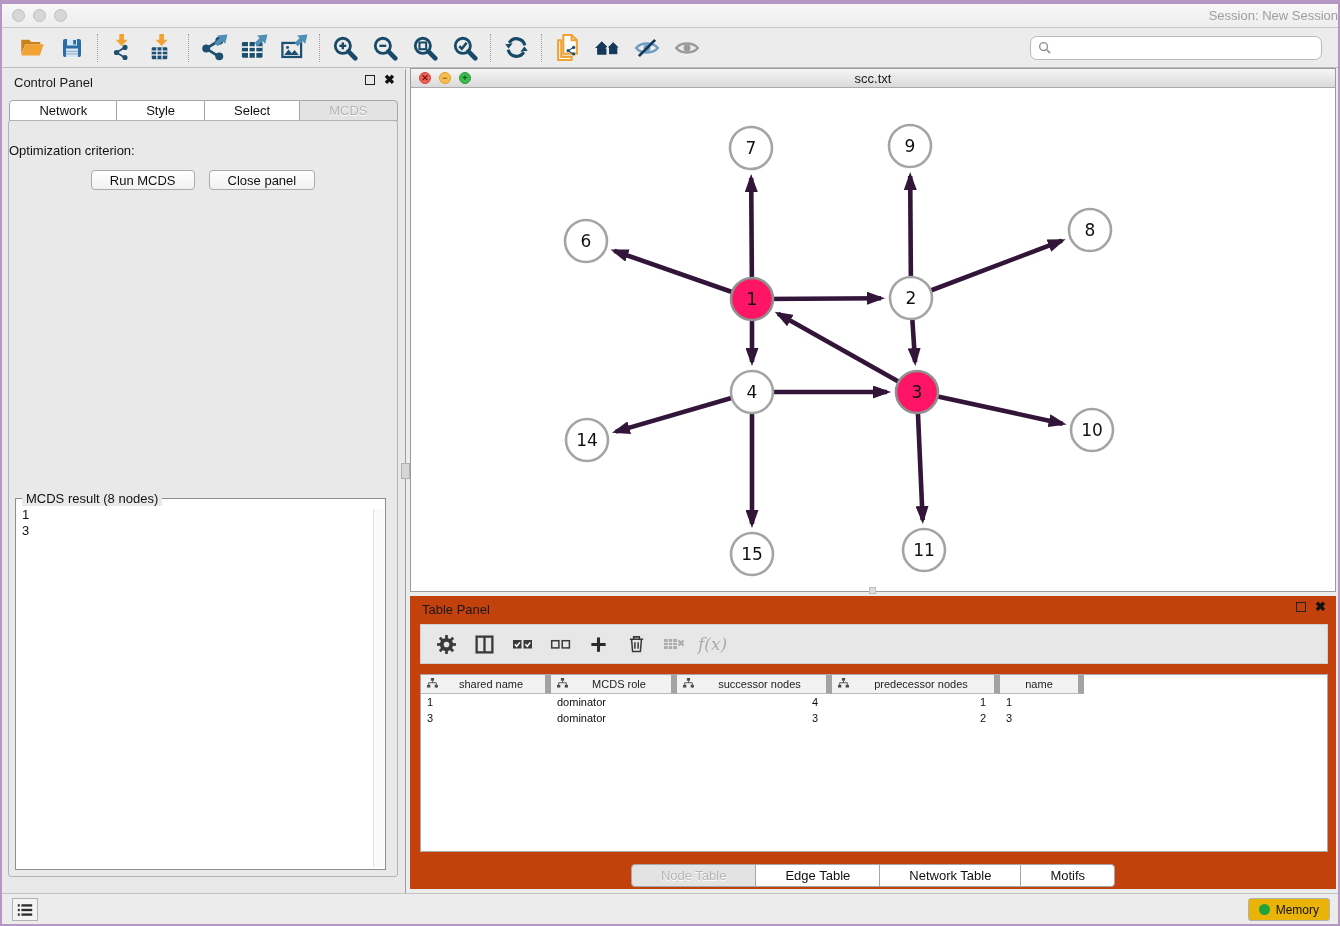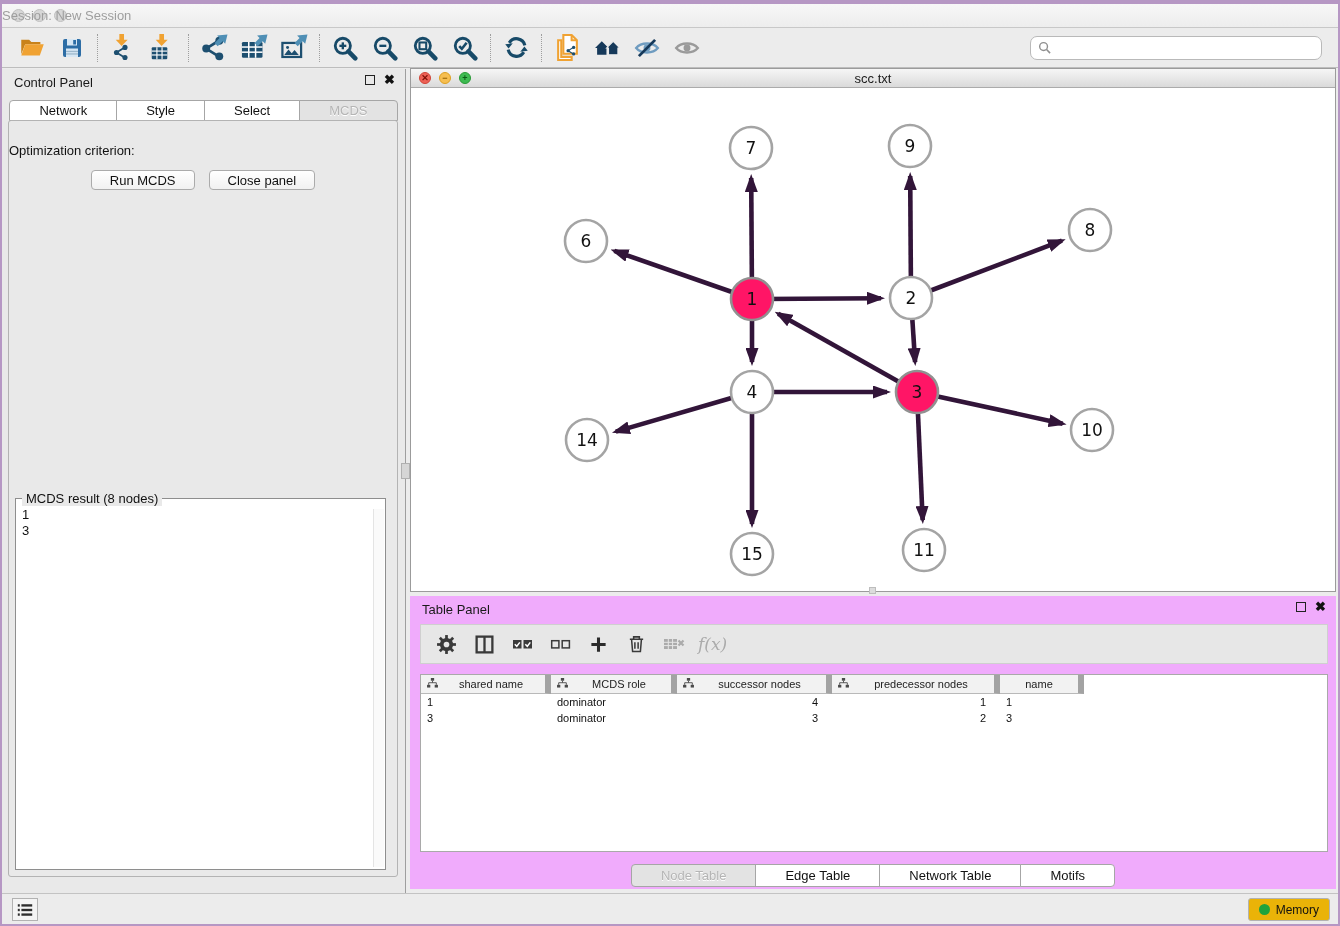--- a/index.html
+++ b/index.html
@@ -7,21 +7,21 @@
   body { font-family:"Liberation Sans", sans-serif; }
   #page { position:relative; width:1340px; height:926px; background:#b697c4; overflow:hidden; }
   #chrome { position:absolute; left:2px; right:2px; top:4px; bottom:2px; background:#ececec; }
 
   
   .titlebar { position:absolute; left:0; right:0; top:0; height:24px;
     background:linear-gradient(#f7f7f7,#ededed); border-bottom:1px solid #c8c8c8; }
   .tl-group { position:absolute; left:10px; top:5px; display:flex; gap:8px; }
   .tl { width:13px; height:13px; border-radius:50%; background:#d7d7d7; border:1px solid #c0c0c0; }
   .win-title { position:absolute; left:0; right:0; top:0; height:24px; line-height:24px;
-    text-align:left; font-size:13px; color:#9e9e9e; }
+    text-align:right; font-size:13px; color:#9e9e9e; }
 
   
   .toolbar { position:absolute; left:0; right:0; top:24px; height:40px; background:#ececec;
     border-bottom:1px solid #bdbdbd; display:flex; align-items:center; padding:0 10px; }
   .tb-btn { width:40px; height:32px; display:flex; align-items:center; justify-content:center; cursor:pointer; }
   .tb-sep { width:0; height:28px; border-left:1px dotted #9e9e9e; margin:0 5px; }
   .search-wrap { margin-left:auto; margin-right:6px; width:292px; height:24px; background:#fff;
     border:1px solid #b9b9b9; border-radius:7px; display:flex; align-items:center; padding:0 7px; }
   .search-wrap input { border:none; outline:none; flex:1; font-size:12px; margin-left:5px;
     font-family:"Liberation Sans",sans-serif; background:transparent; }
@@ -76,21 +76,21 @@
   .mac-red { background:#ee6156; border:1px solid #ce4437; color:#7e1007; }
   .mac-yellow { background:#f6be50; border:1px solid #dda022; color:#925f00; }
   .mac-green { background:#3dbb51; border:1px solid #2a9a36; color:#0a5c16; }
   .net-title { position:absolute; left:0; right:0; top:0; height:32px; line-height:19px;
     text-align:center; font-size:13px; color:#1a1a1a; }
   .net-canvas { position:absolute; left:0; right:0; top:20px; bottom:0; background:#fff; }
   .h-grip { position:absolute; left:458px; bottom:-3px; width:7px; height:7px; background:#dcdcdc;
     border:1px solid #bdbdbd; cursor:row-resize; }
 
   
-  .table-panel { position:absolute; left:408px; right:2px; top:592px; bottom:35px; background:#f0abfc; }
+  .table-panel { position:absolute; left:408px; right:2px; top:592px; bottom:35px; background:#c2410c; }
   .tp-toolbar { position:absolute; left:10px; right:8px; top:28px; height:40px; background:#e7e7e7;
     border:1px solid #cfcfcf; display:flex; align-items:center; padding:0 8px; gap:4px; }
   .tp-btn { width:34px; height:30px; display:flex; align-items:center; justify-content:center; cursor:pointer; }
   .tbl { position:absolute; left:10px; right:8px; top:78px; height:178px; background:#fff;
     border:1px solid #a9a9a9; overflow:hidden; }
   .tbl-head { display:flex; height:19px; }
   .th { background:#f2f2f2; border-right:6px solid #a3a3a3; border-bottom:1px solid #b9b9b9;
     font-size:11px; color:#222; display:flex; align-items:center; gap:5px; padding:0 6px; cursor:pointer; }
   .th .lbl { flex:1; text-align:center; }
   .tr { display:flex; height:16px; cursor:default; }

